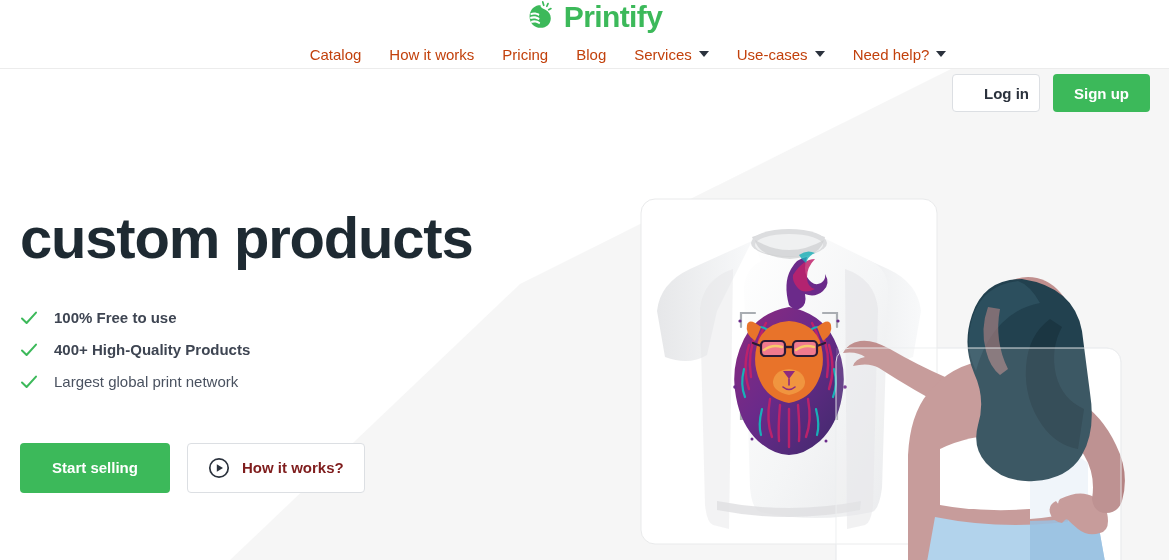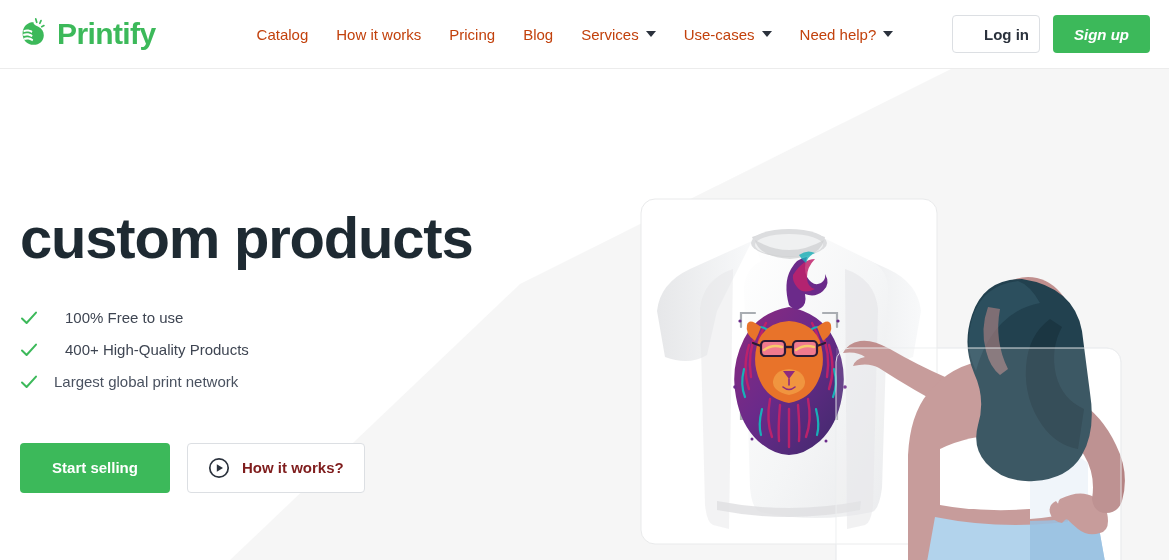--- a/index.html
+++ b/index.html
@@ -14,20 +14,21 @@
   .page { position: relative; width: 1169px; height: 560px; overflow: hidden; background: #fff; }
 
   
   .header {
     position: absolute; top: 0; left: 0;
     width: 1169px; height: 69px;
     background: #ffffff;
     border-bottom: 1px solid #ececec;
     display: flex; align-items: center;
     z-index: 40;
+    flex-direction: column;
   }
   .logo-wrap {
     display: flex; align-items: center; gap: 7px;
     margin-left: 18px; cursor: pointer;
   }
   .logo-mark { width: 32px; height: 34px; display: block; }
   .logo-text {
     font-size: 30px; font-weight: bold; color: #3CB95A;
     letter-spacing: -0.6px; line-height: 1;
   }
@@ -58,36 +59,35 @@
     cursor: pointer;
     padding-left: 21px;
   }
   .btn-signup {
     width: 97px; height: 38px;
     border: none; border-radius: 4px;
     background: #3CB95A; color: #fff;
     font-size: 15px; font-weight: bold;
     font-family: "Liberation Sans", sans-serif;
     cursor: pointer;
-    font-style: italic;
   }
 
   
   .hero-left { position: absolute; left: 20px; top: 69px; width: 560px; z-index: 20; }
   .headline {
     margin-top: 133px;
     font-size: 58px; font-weight: bold; line-height: 1.25;
     color: #1e2a32; letter-spacing: -1.2px;
   }
   .headline .ln { display: block; }
   .features { margin-top: 27px; }
   .feat { display: flex; align-items: center; gap: 16px; height: 32px; }
   .check { width: 18px; height: 18px; flex: 0 0 18px; display: block; }
   .feat-label { font-size: 15px; color: #4a5260; }
-  .feat-label.bold { font-weight: normal; color: #3e4552; margin-left: 11px; }
+  .feat-label.bold { font-weight: bold; color: #3e4552; }
   .ctas { margin-top: 45px; display: flex; align-items: center; gap: 17px; }
   .btn-start {
     width: 150px; height: 50px;
     background: #3CB95A; color: #fff; border: none; border-radius: 4px;
     font-size: 15px; font-weight: bold;
     font-family: "Liberation Sans", sans-serif; cursor: pointer;
   }
   .btn-how {
     height: 50px; padding: 0 20px;
     background: #fff; border: 1px solid #dcdfe3; border-radius: 4px;

